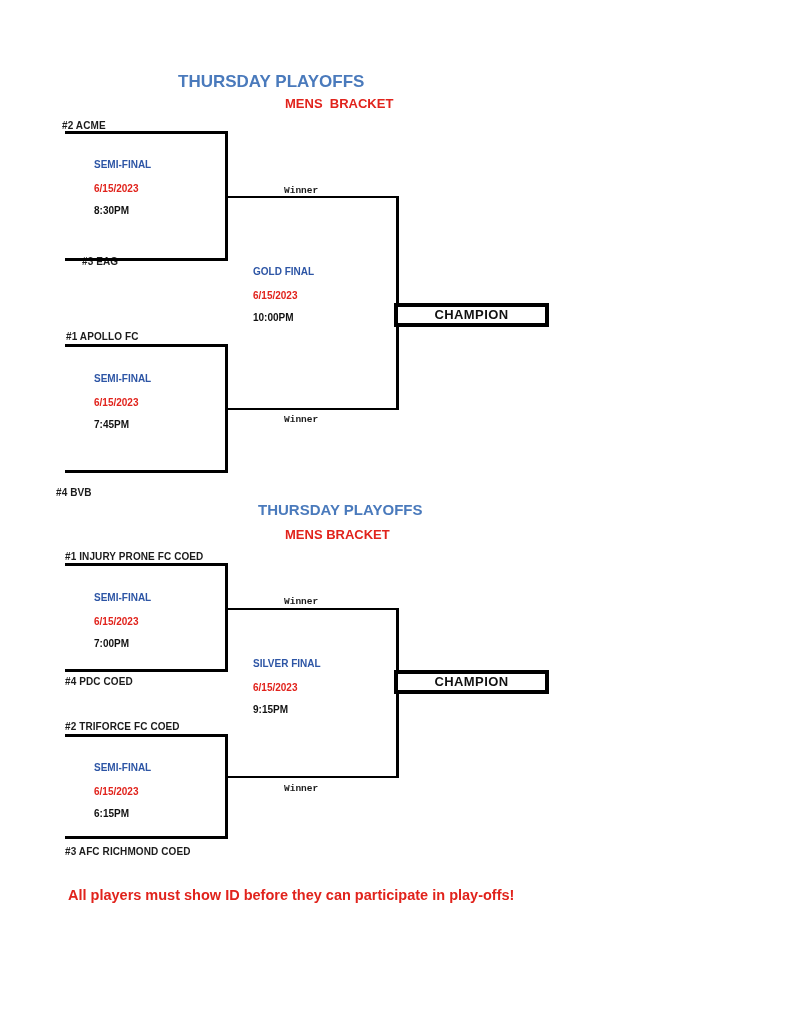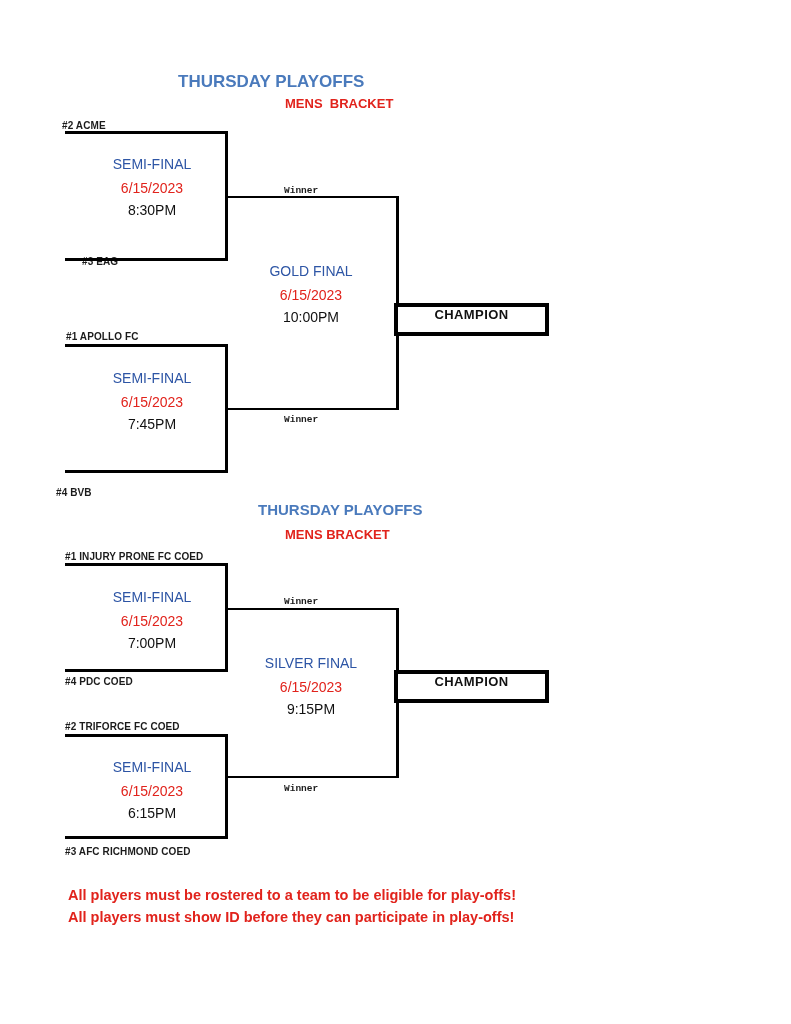--- a/index.html
+++ b/index.html
@@ -11,27 +11,27 @@
     font-family: "Liberation Sans", sans-serif;
     overflow: hidden;
   }
   .t { position: absolute; white-space: nowrap; }
   .page-title { font-size: 17px; font-weight: 700; color: #4a7abc; letter-spacing: 0px; }
   .page-title.small { font-size: 15px; }
   .sub-title { font-size: 13px; font-weight: 700; color: #e1231c; white-space: pre; }
   .team { font-size: 10px; font-weight: 700; color: #1b1b1b; letter-spacing: 0.1px; }
   .winner { font-size: 9.5px; font-weight: 700; color: #1b1b1b; font-family: Liberation Mono, monospace; }
   .line { position: absolute; background: #000000; }
-  .match { position: absolute; width: 116px; text-align: center; font-weight: 400; font-size: 14px; line-height: 11px; }
+  .match { position: absolute; width: 116px; text-align: left; font-weight: 700; font-size: 10px; line-height: 11px; }
   .match .m-label { color: #2d55a5; }
   .match .m-date  { color: #e1231c; margin-top: 13px; }
   .match .m-time  { color: #111111; margin-top: 11px; }
   .champ-box {
     position: absolute;
-    width: 155px; height: 33px;
+    width: 155px; height: 24px;
     box-sizing: border-box;
     border: 4px solid #000000;
     background: #ffffff;
     z-index: 5;
     text-align: center;
     line-height: 16px;
     font-size: 13px;
     font-weight: 700;
     color: #111111;
     letter-spacing: 0.4px;
@@ -119,17 +119,16 @@
   </div>
   <div class="match" style="left:94px; top:762px;">
     <div class="m-label">SEMI-FINAL</div>
     <div class="m-date">6/15/2023</div>
     <div class="m-time">6:15PM</div>
   </div>
 
   <div class="champ-box" style="left:394px; top:670px;">CHAMPION</div>
 
   <div class="footer">
-    <div>All players must be rostered to a team to be eligible for play-offs!</div>
     <div>All players must show ID before they can participate in play-offs!</div>
   </div>
 
 </div>
 
 </body></html>

